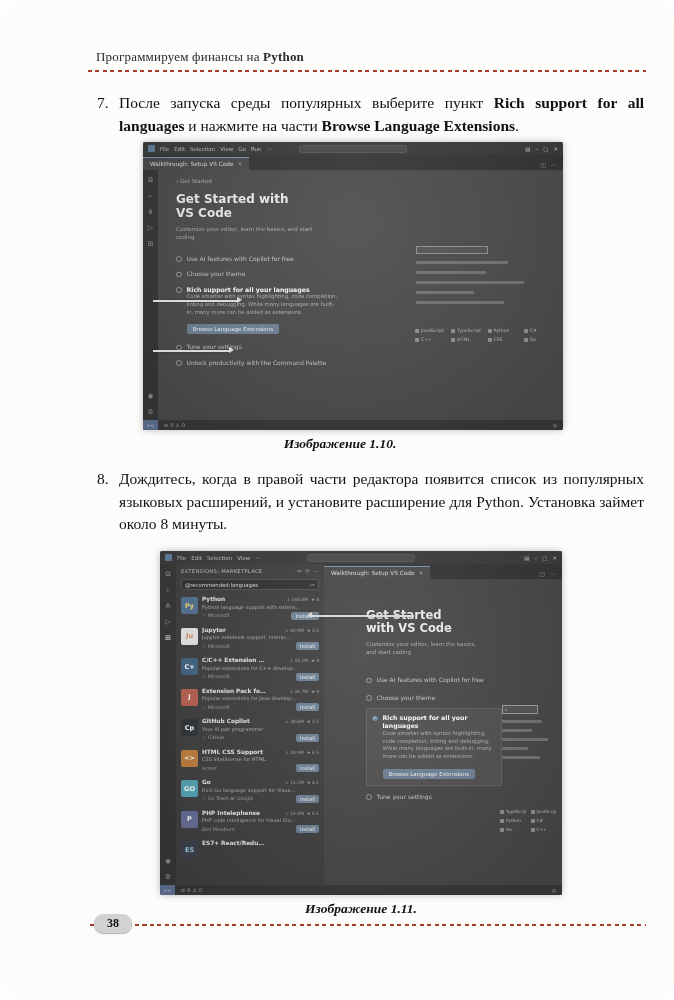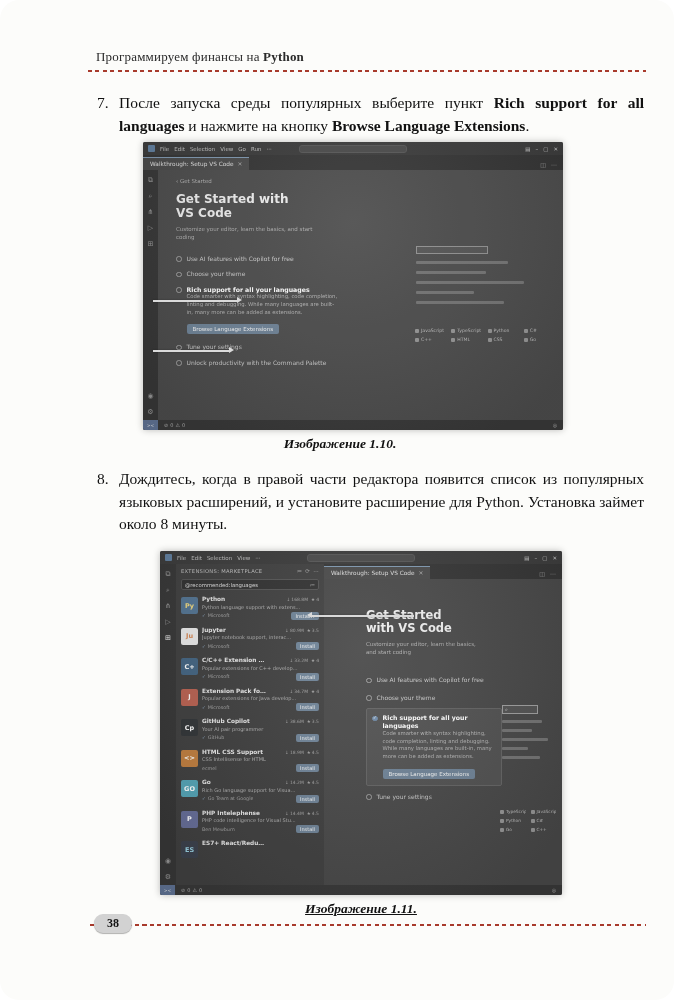--- a/index.html
+++ b/index.html
@@ -14,21 +14,21 @@
   .rule-top { left:88px; top:70px; width:558px; }
   .rule-bottom { left:90px; top:924px; width:556px; }
   .para { position:absolute; font-size:15.5px; line-height:1.46; text-align:justify; color:#111;
           hyphens:auto; -webkit-hyphens:auto; }
   .para .num { position:absolute; left:0; top:0; }
   .para .body { display:block; padding-left:22px; }
   .para7 { left:97px; top:92px; width:547px; }
   .para8 { left:97px; top:468px; width:547px; }
   .caption { position:absolute; font-size:13.5px; font-weight:bold; font-style:italic; text-align:center; color:#111; }
   .caption1 { left:130px; top:436px; width:420px; }
-  .caption2 { left:160px; top:901px; width:402px;text-decoration:underline; }
+  .caption2 { left:160px; top:901px; width:402px; }
   .page-badge { position:absolute; left:94px; top:914px; width:38px; height:19px; background:#d2d2d2;
     border-radius:9px; display:flex; align-items:center; justify-content:center;
     font-weight:bold; font-size:12px; color:#111; box-shadow:0 1px 1px rgba(0,0,0,.3); z-index:2; }
 
   
   .shot { position:absolute; background:#3a3a3a; overflow:hidden; border-radius:2px;
     font-family:"DejaVu Sans", sans-serif; color:#c9c9c9;
     filter:saturate(.68) contrast(.9) brightness(1.05) blur(.2px);
     box-shadow:0 0 7px rgba(0,0,0,.28); }
   .shot::after { content:""; position:absolute; inset:0; pointer-events:none;
@@ -156,21 +156,21 @@
 
 <div class="page">
 
   <div class="running-header">
     <span>Программируем финансы на </span><b>Python</b>
   </div>
   <div class="rule rule-top"></div>
 
   <div class="para para7">
     <span class="num">7.</span>
-    <span class="body"><span>После запуска среды популярных выберите пункт </span><b>Rich support for all languages</b><span> и нажмите на кнопку </span><b>Browse Language Extensions</b><span>.</span></span>
+    <span class="body"><span>После запуска среды популярных выберите пункт </span><b>Rich support for all languages</b><span> и нажмите на части </span><b>Browse Language Extensions</b><span>.</span></span>
   </div>
 
   <div class="shot shot1">
     <div class="titlebar">
       <span class="vslogo"></span>
       <span class="menu">
 
       <span class="menu-item">File</span>
           <span class="menu-item">Edit</span>
           <span class="menu-item">Selection</span>

